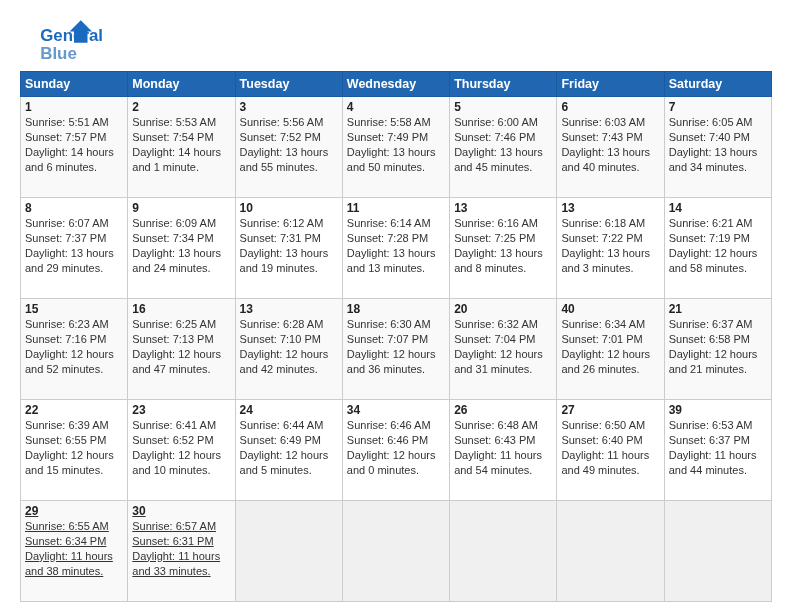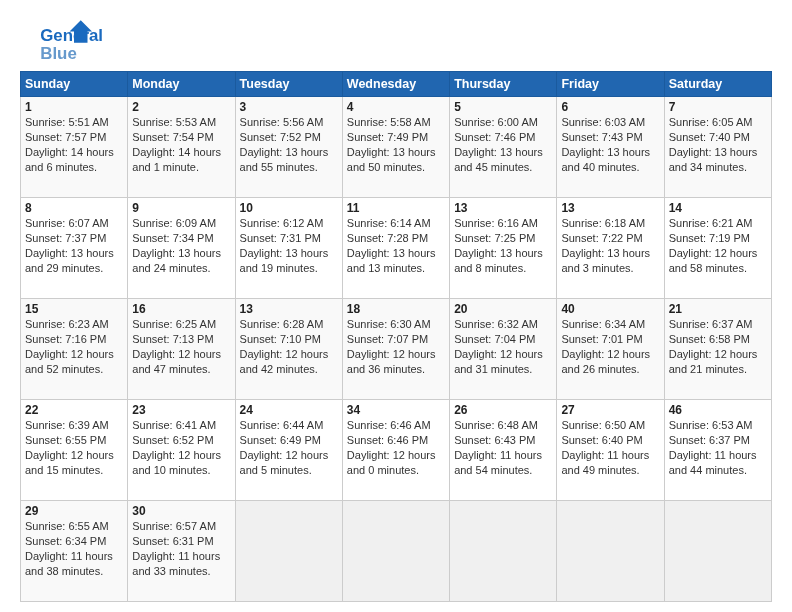--- a/index.html
+++ b/index.html
@@ -79,20 +79,21 @@
     .cell-content {
       font-size: 11px;
       line-height: 1.35;
       color: #333;
     }
     .empty-cell {
       background: #f0f0f0 !important;
     }
     .last-row td {
       height: 70px;
+      text-decoration: underline;
     }
   </style>
 </head>
 <body>
 
 <div class="page">
   <div class="header">
     <div class="logo">
       <svg width="48" height="40" viewBox="0 0 48 40" xmlns="http://www.w3.org/2000/svg">
     <text x="2" y="20" font-family="Arial" font-size="15" font-weight="bold" fill="#1a6abf">General</text>
@@ -339,21 +340,21 @@
           </td>
           <td>
           <span class="cell-day">27</span>
           <div class="cell-content">
             Sunrise: 6:50 AM<br>
             Sunset: 6:40 PM<br>
             Daylight: 11 hours and 49 minutes.
           </div>
           </td>
           <td>
-          <span class="cell-day">46</span>
+          <span class="cell-day">39</span>
           <div class="cell-content">
             Sunrise: 6:53 AM<br>
             Sunset: 6:37 PM<br>
             Daylight: 11 hours and 44 minutes.
           </div>
           </td>
         </tr>
         <tr class="last-row">
           <td>
           <span class="cell-day">29</span>

